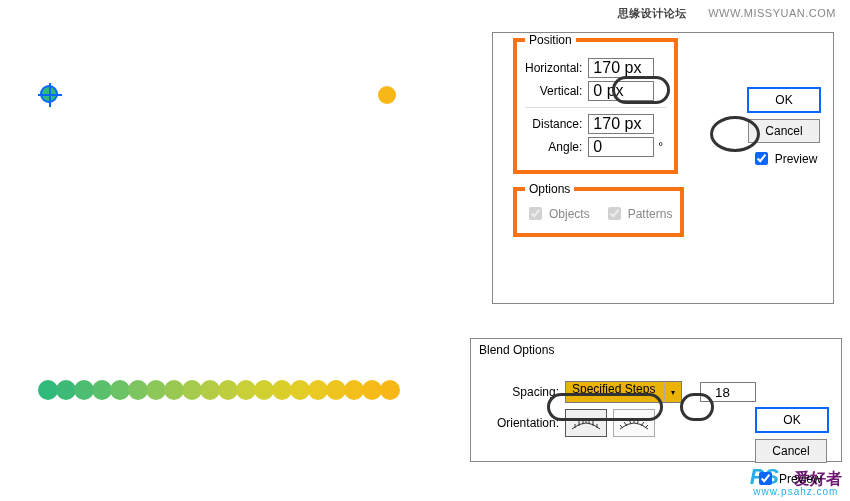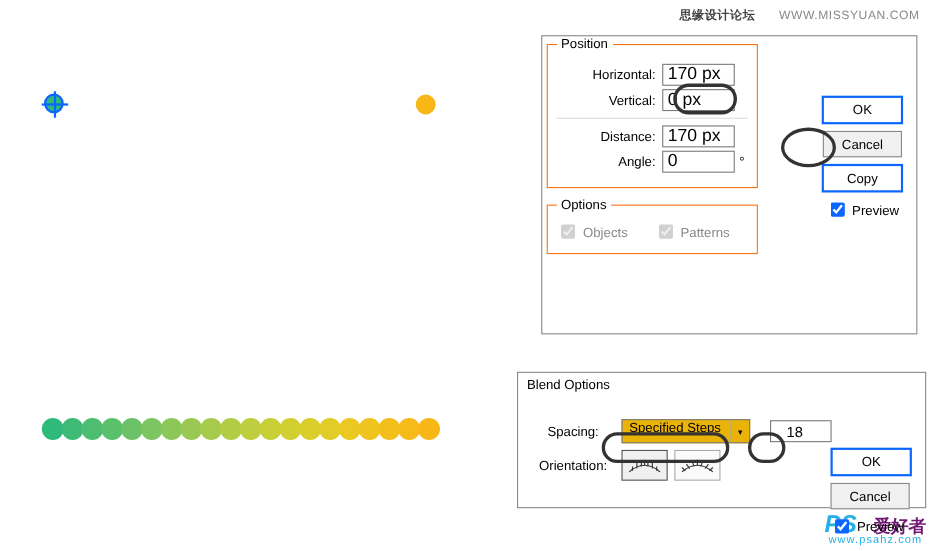--- a/index.html
+++ b/index.html
@@ -6,21 +6,21 @@
   .watermark-top{position:absolute;top:6px;right:14px;font-size:11px;color:#888;letter-spacing:.5px}
   .watermark-top span.cn{color:#444;font-weight:600;margin-right:18px}
   .watermark-bottom{position:absolute;bottom:4px;right:8px;font-size:22px;font-weight:800;font-style:italic;color:#24b0e6}
   .watermark-bottom .cn{font-size:16px;font-style:normal;font-weight:600;color:#701a75;margin-left:15px}
   .watermark-bottom .sub{display:block;font-size:10px;font-style:normal;font-weight:400;color:#24b0e6;letter-spacing:1px;margin-top:-4px;text-align:center}
 
   
   .dialog{position:absolute;background:#fff;border:1px solid #888}
   .move-dlg{left:492px;top:32px;width:340px;height:270px}
   .dlg-title{padding:4px 8px 8px;font-size:12px}
-  fieldset{border:1px solid #f97316;margin:0 4px 8px;padding:8px 8px 10px}
+  fieldset{border:4px solid #f97316;margin:0 20px 8px;padding:8px 8px 10px}
   legend{padding:0 4px;font-size:12px}
   .row{display:flex;align-items:center;justify-content:flex-end;margin:3px 0}
   .row label{margin-right:6px}
   .row input[type=text]{width:56px;height:18px;border:1px solid #7a7a7a;padding:0 4px;font-size:16px;background:#fff}
   .unit{margin-left:4px;width:8px}
   .btn{width:70px;height:22px;border:1px solid #888;background:#f0f0f0;font-size:12px;display:flex;align-items:center;justify-content:center;cursor:default}
   .btn.focus{border:2px solid #0a66ff;background:#fff}
   .btns{position:absolute;right:12px;top:54px;display:flex;flex-direction:column;gap:6px;align-items:center}
   .chk{display:flex;align-items:center;gap:4px;font-size:12px}
   .chk input{accent-color:#0a66ff;width:13px;height:13px}
@@ -33,21 +33,21 @@
   .circle-mark{position:absolute;border:3px solid #333;border-radius:14px;pointer-events:none}
   .mark-horiz{left:612px;top:76px;width:52px;height:22px}
   .mark-copy{left:710px;top:116px;width:44px;height:30px;border-radius:50%}
   .mark-spec{left:547px;top:393px;width:110px;height:22px}
   .mark-steps{left:680px;top:393px;width:28px;height:22px}
 
   
   .blend-dlg{left:470px;top:338px;width:370px;height:122px}
   .blend-body{position:relative;padding:10px 12px 8px}
   .bo-row{display:flex;align-items:center;margin:6px 0}
-  .bo-row>label{width:76px;text-align:center;margin-right:6px}
+  .bo-row>label{width:76px;text-align:right;margin-right:6px}
   .select{display:flex;align-items:flex-start;height:20px;border:1px solid #7a7a7a;background:#eab308}
   .select .sel-txt{padding:0 6px;min-width:86px}
   .select .sel-caret{width:16px;height:100%;border-left:1px solid #aaa;display:flex;align-items:center;justify-content:center;font-size:8px}
   .bo-row input.small{width:26px;height:18px;border:1px solid #7a7a7a;padding:0 14px;margin-left:18px}
   .orient-btn{width:40px;height:26px;border:1px solid #aaa;background:#fafafa;margin-right:6px;display:flex;align-items:center;justify-content:center}
   .orient-btn.sel{border:1px solid #555;background:#f0f0f0}
   .orient-btn svg{width:30px;height:16px}
   .blend-btns{position:absolute;right:12px;top:42px;display:flex;flex-direction:column;gap:6px}
 
   
@@ -123,37 +123,36 @@
       </div>
       <div class="row">
         <label>Angle:</label>
         <input type="text" value="0" style="">
         <span class="unit">°</span>
       </div>
     </fieldset>
 
     <fieldset>
       <legend>Options</legend>
-      <div style="display:flex;gap:24px">
+      <div style="display:flex;gap:14px">
         <label class="chk opts-chk">
             <input type="checkbox" checked="" disabled="" style="">
             <span>Objects</span>
           </label>
         <label class="chk opts-chk">
             <input type="checkbox" checked="" disabled="" style="">
             <span>Patterns</span>
           </label>
       </div>
     </fieldset>
   </div>
 
   <div class="btns">
     <div class="btn focus">OK</div>
     <div class="btn">Cancel</div>
-    <div class="btn focus">Copy</div>
     <label class="chk">
         <input type="checkbox" checked="" style="">
         <span>Preview</span>
       </label>
   </div>
 </div>
 
 <div class="dialog blend-dlg">
   <div class="dlg-title">Blend Options</div>
   <div class="blend-body">

